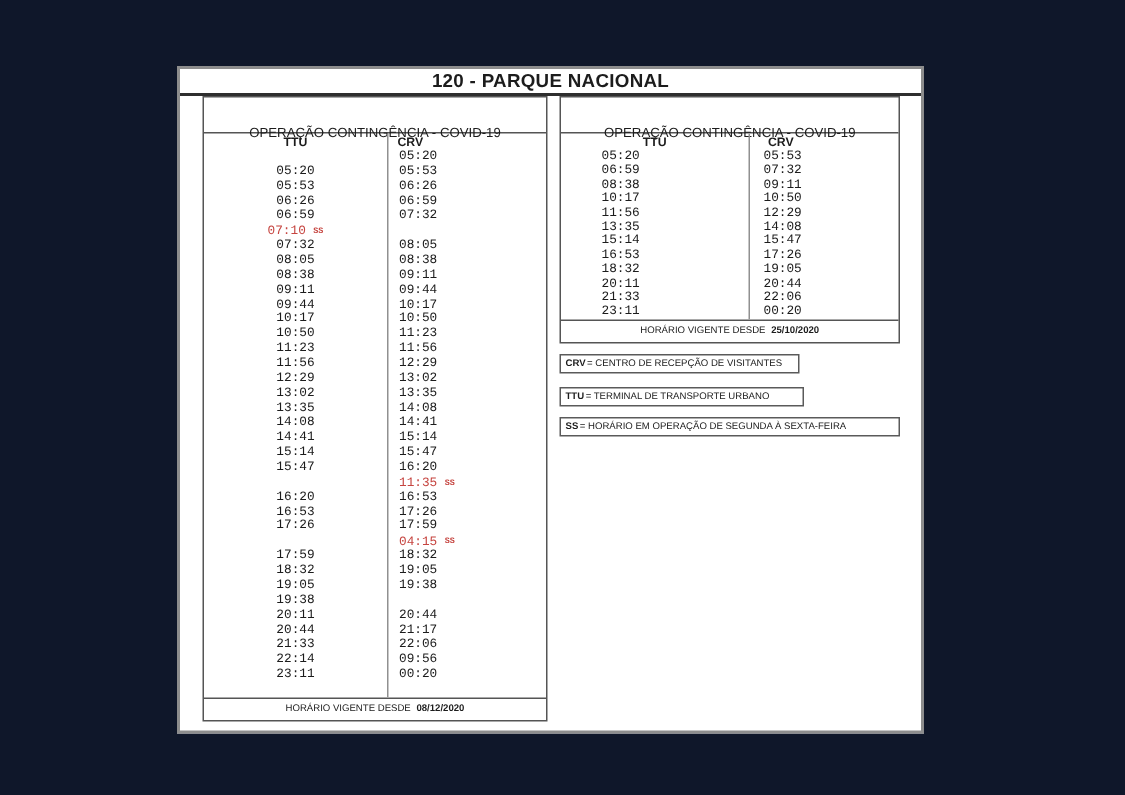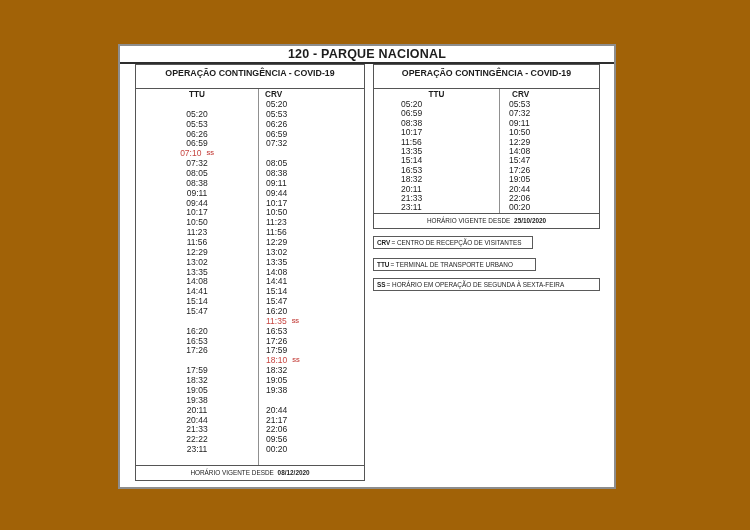--- a/index.html
+++ b/index.html
@@ -1,51 +1,51 @@
 <!DOCTYPE html>
 <html><head>
 <meta charset="utf-8">
 <style>
   html,body{margin:0;padding:0;}
   body{
     width:750px;height:530px;background:#ffffff;
     font-family:"Liberation Sans","DejaVu Sans",sans-serif;color:#1c1c1c;
   }
-  .page{position:relative;width:750px;height:530px;overflow:hidden;background:#a16207;}
+  .page{position:relative;width:750px;height:530px;overflow:hidden;background:#0f172a;}
   .outer{
     position:absolute;left:118px;top:44px;width:494px;height:441px;
     border:2px solid #8d8d8d;background:#fff;box-sizing:content-box;
   }
   .title-band{
     position:absolute;left:0;top:0;right:0;height:16px;line-height:16px;
     text-align:center;font-weight:bold;font-size:12.5px;letter-spacing:.2px;
     border-bottom:2px solid #2e2e2e;
   }
   .tbl{
     position:absolute;border:1px solid #555;background:#fff;
     display:flex;flex-direction:column;box-sizing:border-box;
   }
   .tbl-left{left:15px;top:18px;width:230px;height:417px;}
   .tbl-right{left:253px;top:18px;width:227px;height:165px;}
   .tbl-head{
-    border-bottom:1px solid #555;text-align:center;font-weight:bold;
-    font-size:8.8px;line-height:12px;height:24px;box-sizing:border-box;padding-top:2px;
+    border-bottom:1px solid #555;text-align:center;font-weight:normal;
+    font-size:8.8px;line-height:12px;height:24px;box-sizing:border-box;padding-top:17px;
   }
   .tbl-body{position:relative;flex:1;overflow:hidden;}
   .divider{position:absolute;top:0;bottom:0;width:1px;background:#909090;}
   .tbl-left .divider{left:122px;}
   .tbl-right .divider{left:125px;}
   .labels{display:grid;font-weight:bold;font-size:8.2px;height:11px;line-height:11.5px;}
   .tbl-left .labels{grid-template-columns:122px 108px;}
   .tbl-right .labels{grid-template-columns:125px 102px;}
   .lab{white-space:nowrap;}
   .lab1{text-align:center;}
   .tbl-left .lab2{padding-left:7px;}
   .tbl-right .lab2{padding-left:13px;}
-  .row{display:grid;}
+  .row{display:grid;font-family:Liberation Mono, monospace;}
   .tbl-left .row{grid-template-columns:122px 108px;height:9.86px;}
   .tbl-right .row{grid-template-columns:125px 102px;height:9.4px;}
   .cell{font-size:8.5px;line-height:9.9px;white-space:nowrap;}
   .tbl-right .cell{line-height:9.4px;}
   .tbl-left .c1{text-align:center;}
   .tbl-left .c2{padding-left:8px;}
   .tbl-right .c1{padding-left:27px;}
   .tbl-right .c2{padding-left:10px;}
   .red{color:#c64540;}
   .ss{font-size:5.6px;color:#c64540;margin-left:5px;vertical-align:1px;font-weight:bold;}
@@ -181,21 +181,21 @@
             <div class="row">
               <div class="cell c1"><span class="time">16:53</span></div>
               <div class="cell c2"><span class="time">17:26</span></div>
             </div>
             <div class="row">
               <div class="cell c1"><span class="time">17:26</span></div>
               <div class="cell c2"><span class="time">17:59</span></div>
             </div>
             <div class="row">
               <div class="cell c1"><span class="time"></span></div>
-              <div class="cell c2"><span class="time red">18:10</span><span class="ss">SS</span></div>
+              <div class="cell c2"><span class="time red">04:15</span><span class="ss">SS</span></div>
             </div>
             <div class="row">
               <div class="cell c1"><span class="time">17:59</span></div>
               <div class="cell c2"><span class="time">18:32</span></div>
             </div>
             <div class="row">
               <div class="cell c1"><span class="time">18:32</span></div>
               <div class="cell c2"><span class="time">19:05</span></div>
             </div>
             <div class="row">
@@ -212,21 +212,21 @@
             </div>
             <div class="row">
               <div class="cell c1"><span class="time">20:44</span></div>
               <div class="cell c2"><span class="time">21:17</span></div>
             </div>
             <div class="row">
               <div class="cell c1"><span class="time">21:33</span></div>
               <div class="cell c2"><span class="time">22:06</span></div>
             </div>
             <div class="row">
-              <div class="cell c1"><span class="time">22:22</span></div>
+              <div class="cell c1"><span class="time">22:14</span></div>
               <div class="cell c2"><span class="time">09:56</span></div>
             </div>
             <div class="row">
               <div class="cell c1"><span class="time">23:11</span></div>
               <div class="cell c2"><span class="time">00:20</span></div>
             </div>
           </div>
       </div>
       <footer class="tbl-foot">
         <span>HORÁRIO VIGENTE DESDE</span>

